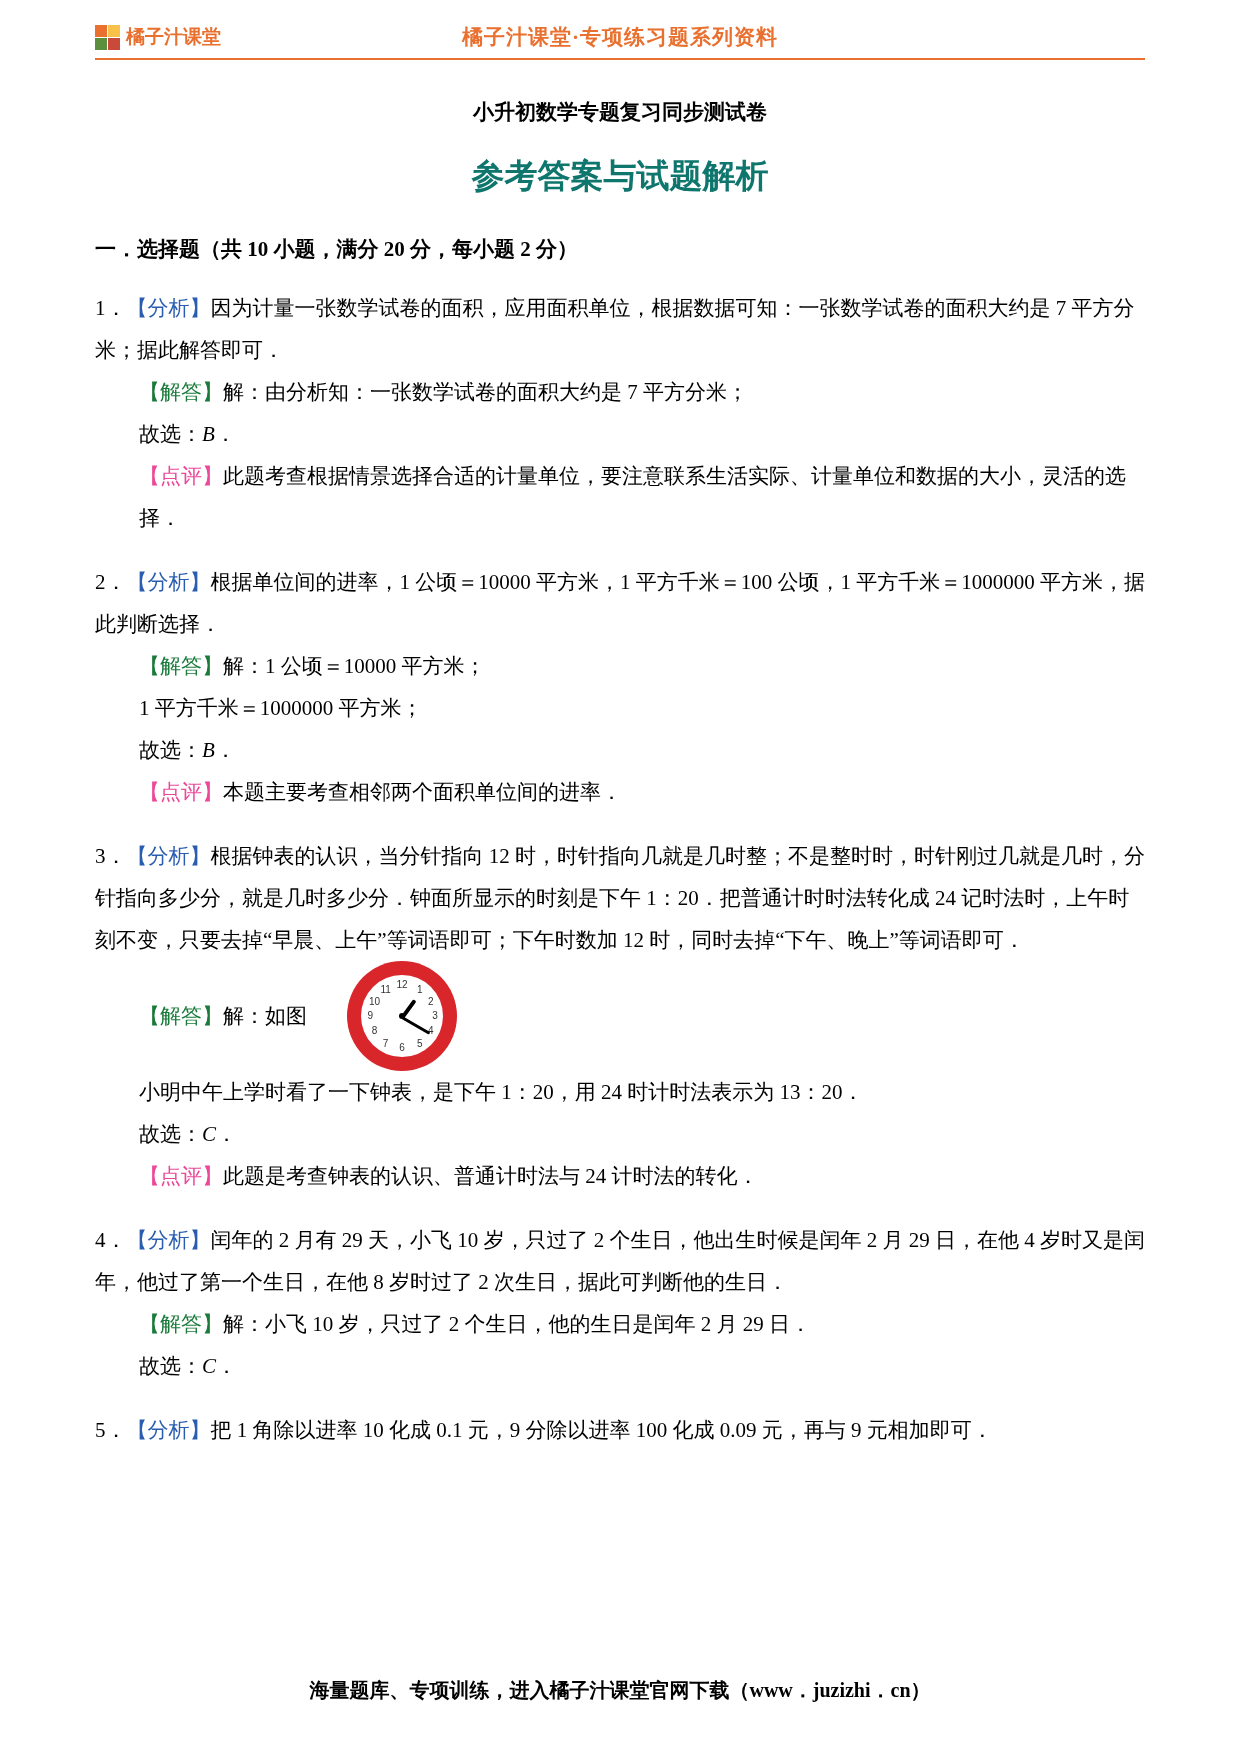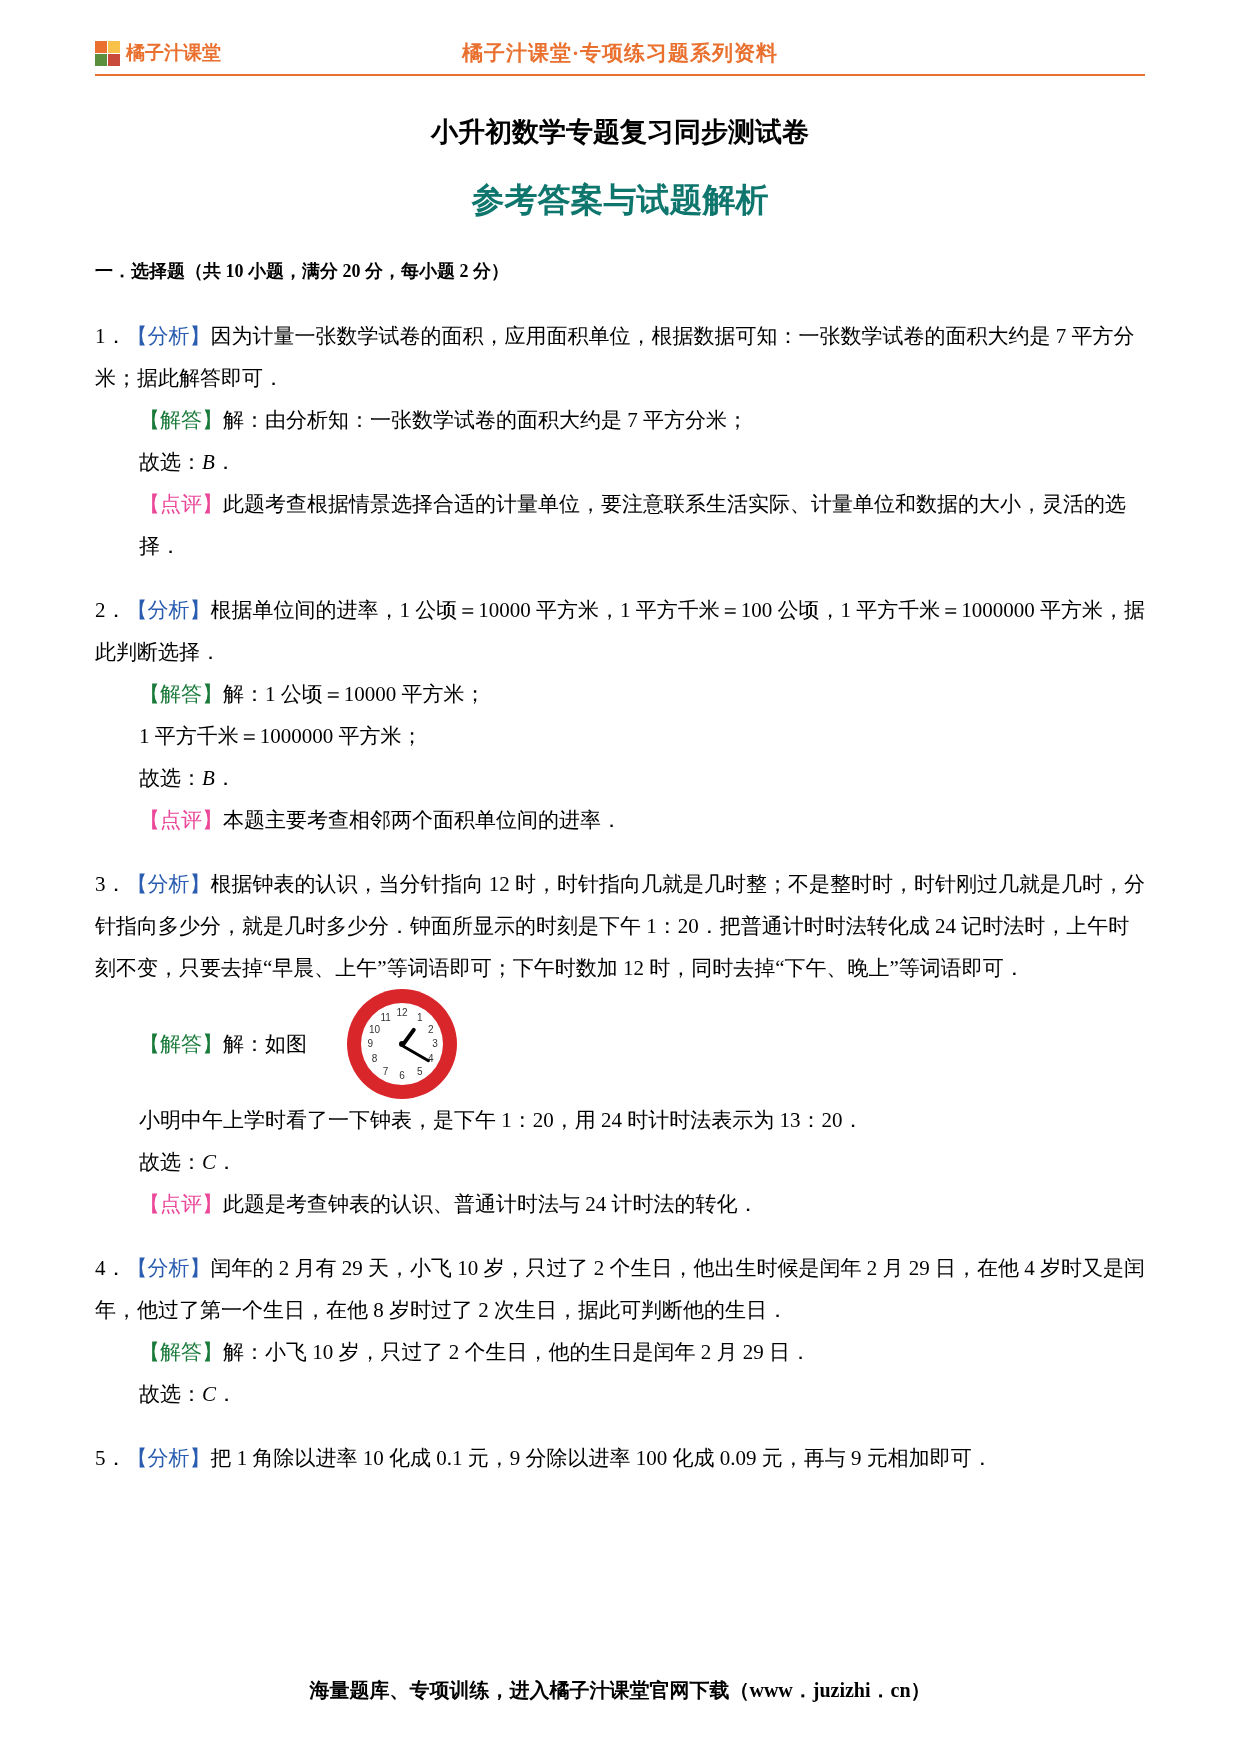--- a/index.html
+++ b/index.html
@@ -4,21 +4,21 @@
   <style>
     * { margin: 0; padding: 0; box-sizing: border-box; }
     body {
       width: 1240px;
       height: 1754px;
       background: #ffffff;
       font-family: "SimSun", "宋体", serif;
       position: relative;
     }
     .page {
-      padding: 40px 95px 40px 95px;
+      padding: 24px 95px 40px 95px;
     }
     .header-row {
       display: flex;
       align-items: center;
       justify-content: space-between;
       margin-bottom: 8px;
     }
     .logo {
       display: flex;
       align-items: center;
@@ -51,39 +51,39 @@
       left: 50%;
       transform: translateX(-50%);
     }
     .header-rule {
       height: 2px;
       background: #e9702e;
       margin-bottom: 38px;
     }
     .title {
       text-align: center;
-      font-size: 27px;
+      font-size: 21px;
       font-weight: bold;
       color: #000;
       margin-bottom: 28px;
       font-family: "SimSun", serif;
     }
     .subtitle {
       text-align: center;
       font-size: 33px;
       font-weight: bold;
       color: #0f766e;
       margin-bottom: 36px;
       font-family: "SimSun", serif;
     }
     .section-head {
-      font-size: 18px;
-      font-weight: bold;
-      color: #000;
-      margin-bottom: 32px;
+      font-size: 21px;
+      font-weight: bold;
+      color: #000;
+      margin-bottom: 24px;
       font-family: "SimSun", serif;
     }
     .question {
       margin-bottom: 22px;
       font-size: 21px;
       line-height: 2.0;
       color: #000;
     }
     .q-line {
       display: block;

